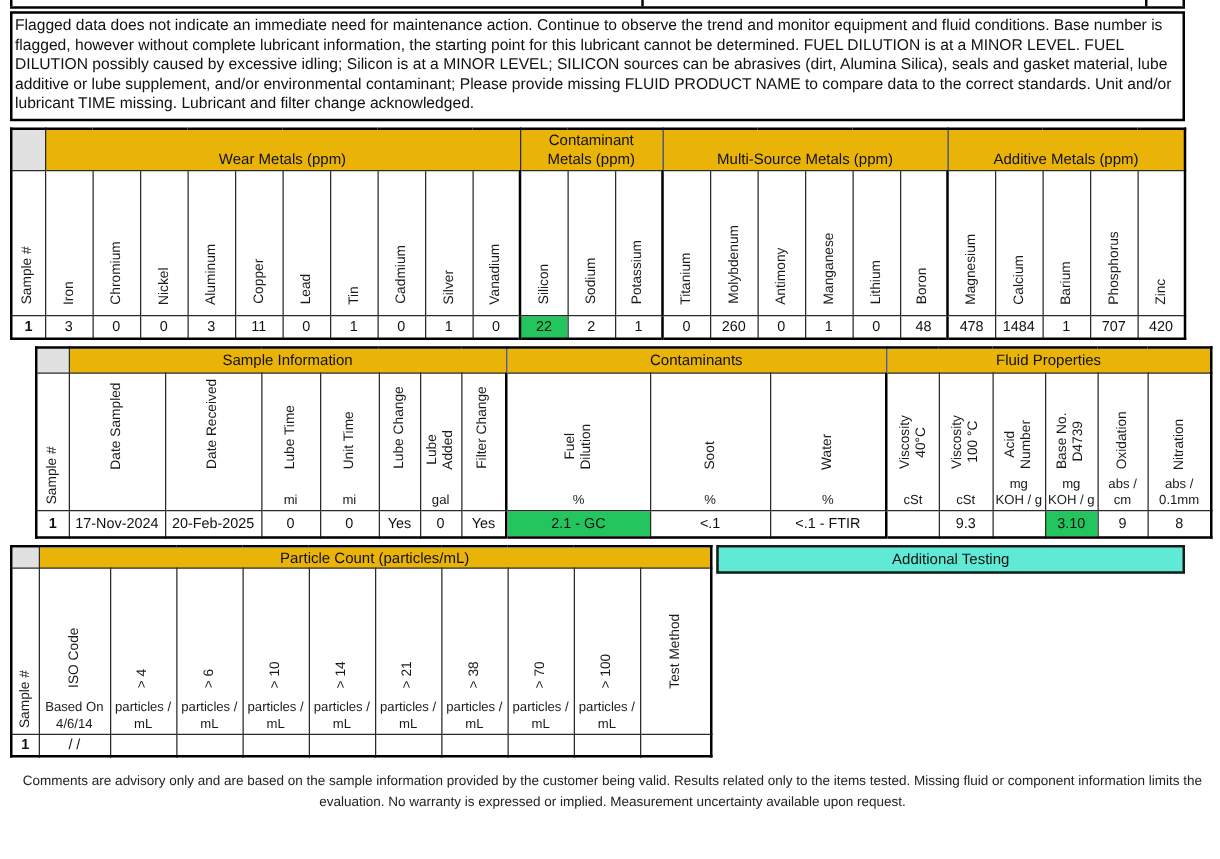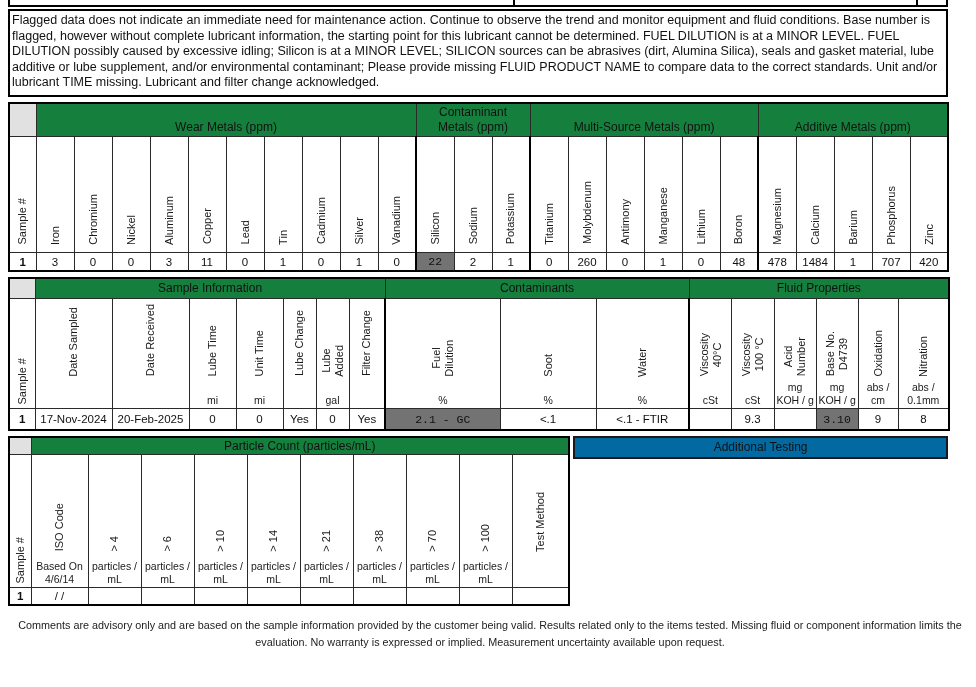--- a/index.html
+++ b/index.html
@@ -13,62 +13,62 @@
   
   .comments-box{display:flex;border:2px solid #000;margin-top:2px;}
   .comments-label{width:95px;background:#e1e1e1;border-right:2px solid #000;text-align:center;
     font-size:12.5px;padding-top:3px;flex:none;}
   .comments-text{flex:1;font-size:12.5px;line-height:15.6px;padding:2px 6px 4px 2px;}
 
   
   table{border-collapse:collapse;table-layout:fixed;background:#fff;}
   th,td{border:1px solid #2a2a2a;padding:0;font-weight:normal;overflow:hidden;}
   table{border:2px solid #000;}
-  .grp{background:#15803d;text-align:center;font-size:12px;white-space:pre-line;line-height:1.25;}
+  .grp{background:#eab308;text-align:center;font-size:12px;white-space:pre-line;line-height:1.25;}
   .corner{background:#e1e1e1;}
   .rot{writing-mode:vertical-rl;transform:rotate(180deg);display:inline-block;
     font-size:11px;line-height:1.15;white-space:pre-line;color:#1a1a1a;}
   th.vert{vertical-align:bottom;text-align:center;background:#fff;}
   .vwrap{text-align:center;}
   .unit{display:flex;align-items:flex-end;justify-content:center;font-size:10.5px;
     line-height:1.25;white-space:pre-line;padding-bottom:1px;color:#1a1a1a;}
   td.val{font-size:11.5px;text-align:center;}
   td.sampleval{font-size:11.5px;text-align:center;font-weight:bold;}
-  .flagged{background:#737373;font-family:Liberation Mono, monospace;}
+  .flagged{background:#22c55e;}
 
   
   #metals-table{width:940px;margin-top:5px;}
   #metals-table tr.grprow{height:34px;}
   #metals-table tr.grprow th{vertical-align:bottom;padding-bottom:1px;}
   #metals-table tr.lblrow{height:116px;}
   #metals-table tr.lblrow .rot{margin-bottom:4px;}
   #metals-table tr.valrow{height:18px;}
   #metals-table tr.lblrow th:nth-child(12),#metals-table tr.valrow td:nth-child(12),
   #metals-table tr.lblrow th:nth-child(15),#metals-table tr.valrow td:nth-child(15),
   #metals-table tr.lblrow th:nth-child(21),#metals-table tr.valrow td:nth-child(21){border-left:2px solid #000;}
 
   
-  #sample-table{width:940px;margin-top:5px;}
+  #sample-table{width:940px;margin-top:5px;margin-left:20px;}
   #sample-table tr.grprow{height:21px;}
   #sample-table tr.grprow th{vertical-align:middle;}
   #sample-table tr.lblrow{height:110px;}
   #sample-table .unit{height:27px;}
   #sample-table tr.valrow{height:21px;}
   #sample-table tr.lblrow th:nth-child(9),#sample-table tr.valrow td:nth-child(9),
   #sample-table tr.lblrow th:nth-child(12),#sample-table tr.valrow td:nth-child(12){border-left:2px solid #000;}
 
   
   .bottom-row{display:flex;align-items:flex-start;margin-top:5px;}
   #particle-table{width:560px;flex:none;}
   #particle-table tr.grprow{height:18px;}
   #particle-table tr.grprow th{vertical-align:middle;}
   #particle-table tr.lblrow{height:133px;}
   #particle-table .unit{height:31px;}
   #particle-table tr.valrow{height:17px;}
-  .addl-box{margin-left:3px;width:371px;border:2px solid #1a1a1a;background:#0369a1;
+  .addl-box{margin-left:3px;width:371px;border:2px solid #1a1a1a;background:#5eead4;
     text-align:center;font-size:12px;height:19px;line-height:19px;flex:none;}
 
   
   .footer{margin-top:11px;text-align:center;font-size:10.8px;line-height:1.55;
     color:#222;padding:0 6px;width:952px;}
 </style>
 </head>
 <body>
 
 <div class="page">

